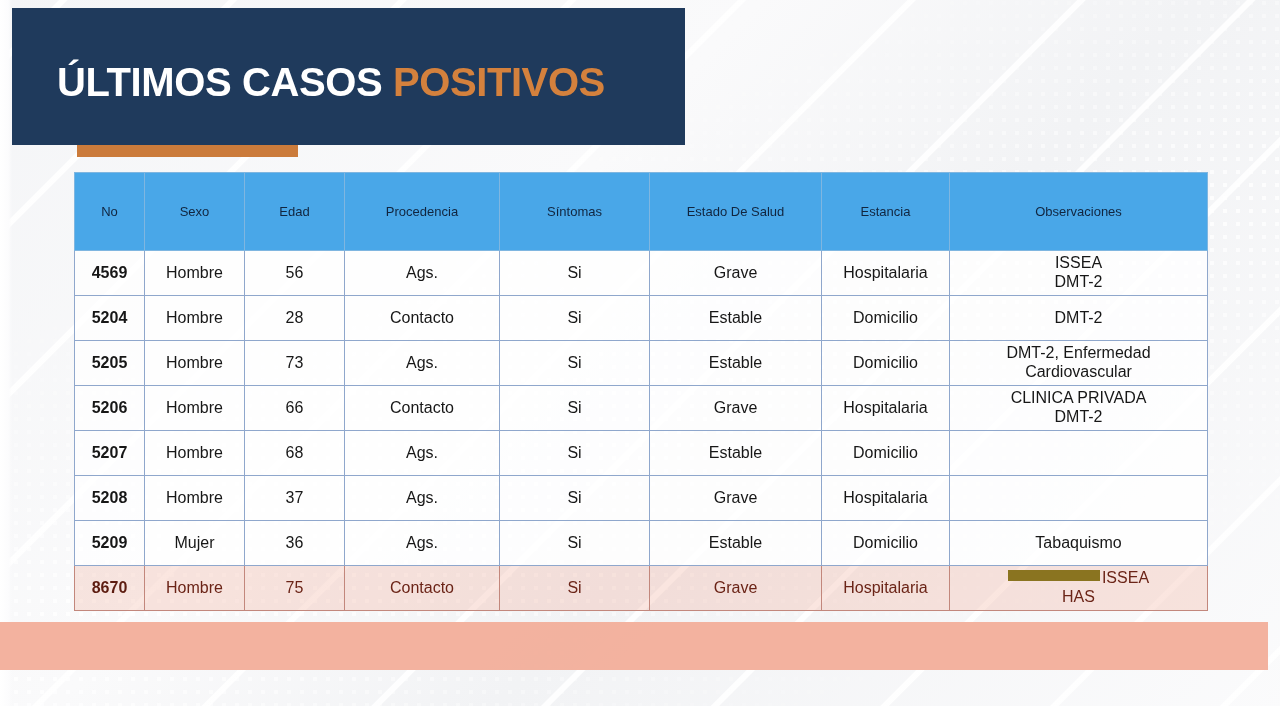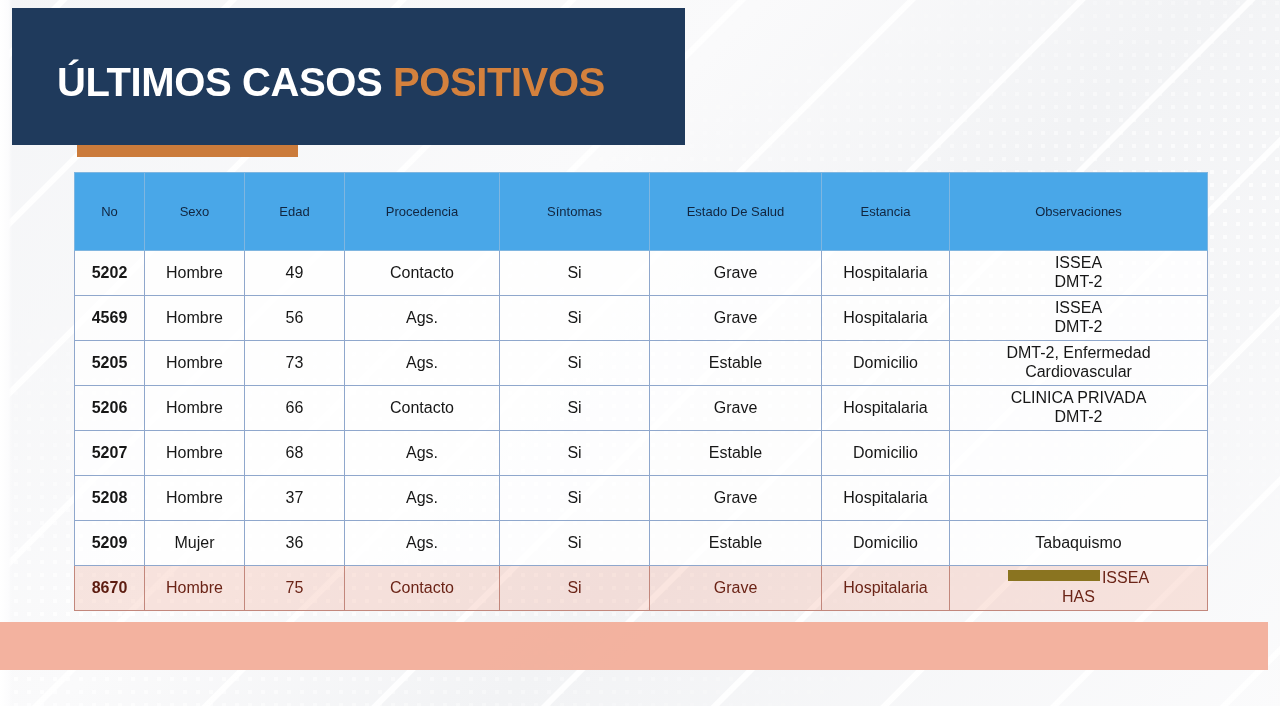--- a/index.html
+++ b/index.html
@@ -205,42 +205,41 @@
             <th>Edad</th>
             <th>Procedencia</th>
             <th>Síntomas</th>
             <th>Estado De Salud</th>
             <th>Estancia</th>
             <th>Observaciones</th>
           </tr>
       </thead>
       <tbody id="body-rows">
           <tr>
-            <td class="col-no">5202</td>
-            <td>Hombre</td>
-            <td>49</td>
-            <td>Contacto</td>
+            <td class="col-no">4569</td>
+            <td>Hombre</td>
+            <td>56</td>
+            <td>Ags.</td>
             <td>Si</td>
             <td>Grave</td>
             <td>Hospitalaria</td>
             <td>
               <span class="obs-line">ISSEA</span>
               <span class="obs-line">DMT-2</span>
             </td>
           </tr>
           <tr>
-            <td class="col-no">4569</td>
-            <td>Hombre</td>
-            <td>56</td>
-            <td>Ags.</td>
-            <td>Si</td>
-            <td>Grave</td>
-            <td>Hospitalaria</td>
-            <td>
-              <span class="obs-line">ISSEA</span>
+            <td class="col-no">5204</td>
+            <td>Hombre</td>
+            <td>28</td>
+            <td>Contacto</td>
+            <td>Si</td>
+            <td>Estable</td>
+            <td>Domicilio</td>
+            <td>
               <span class="obs-line">DMT-2</span>
             </td>
           </tr>
           <tr>
             <td class="col-no">5205</td>
             <td>Hombre</td>
             <td>73</td>
             <td>Ags.</td>
             <td>Si</td>
             <td>Estable</td>

